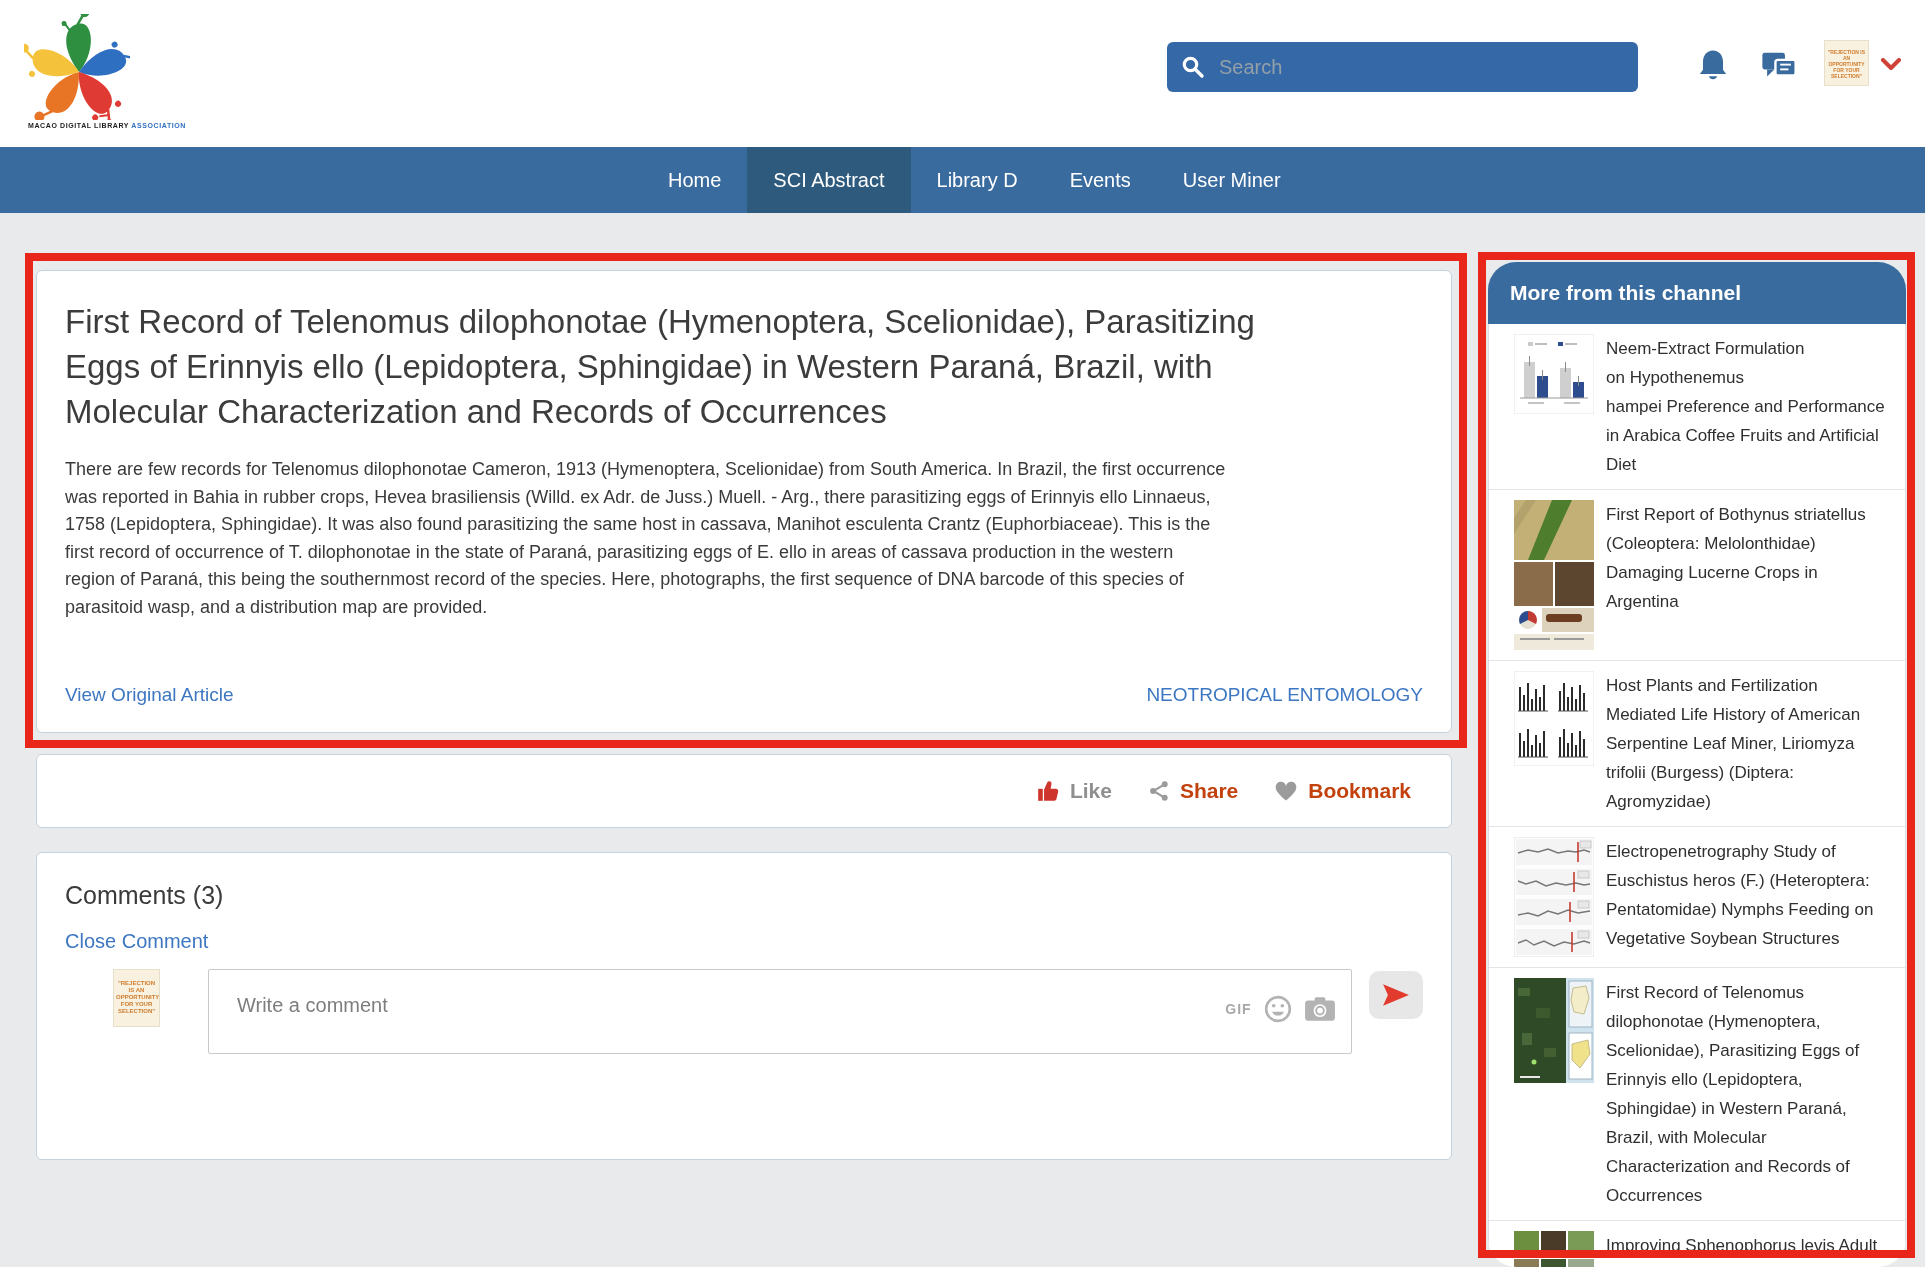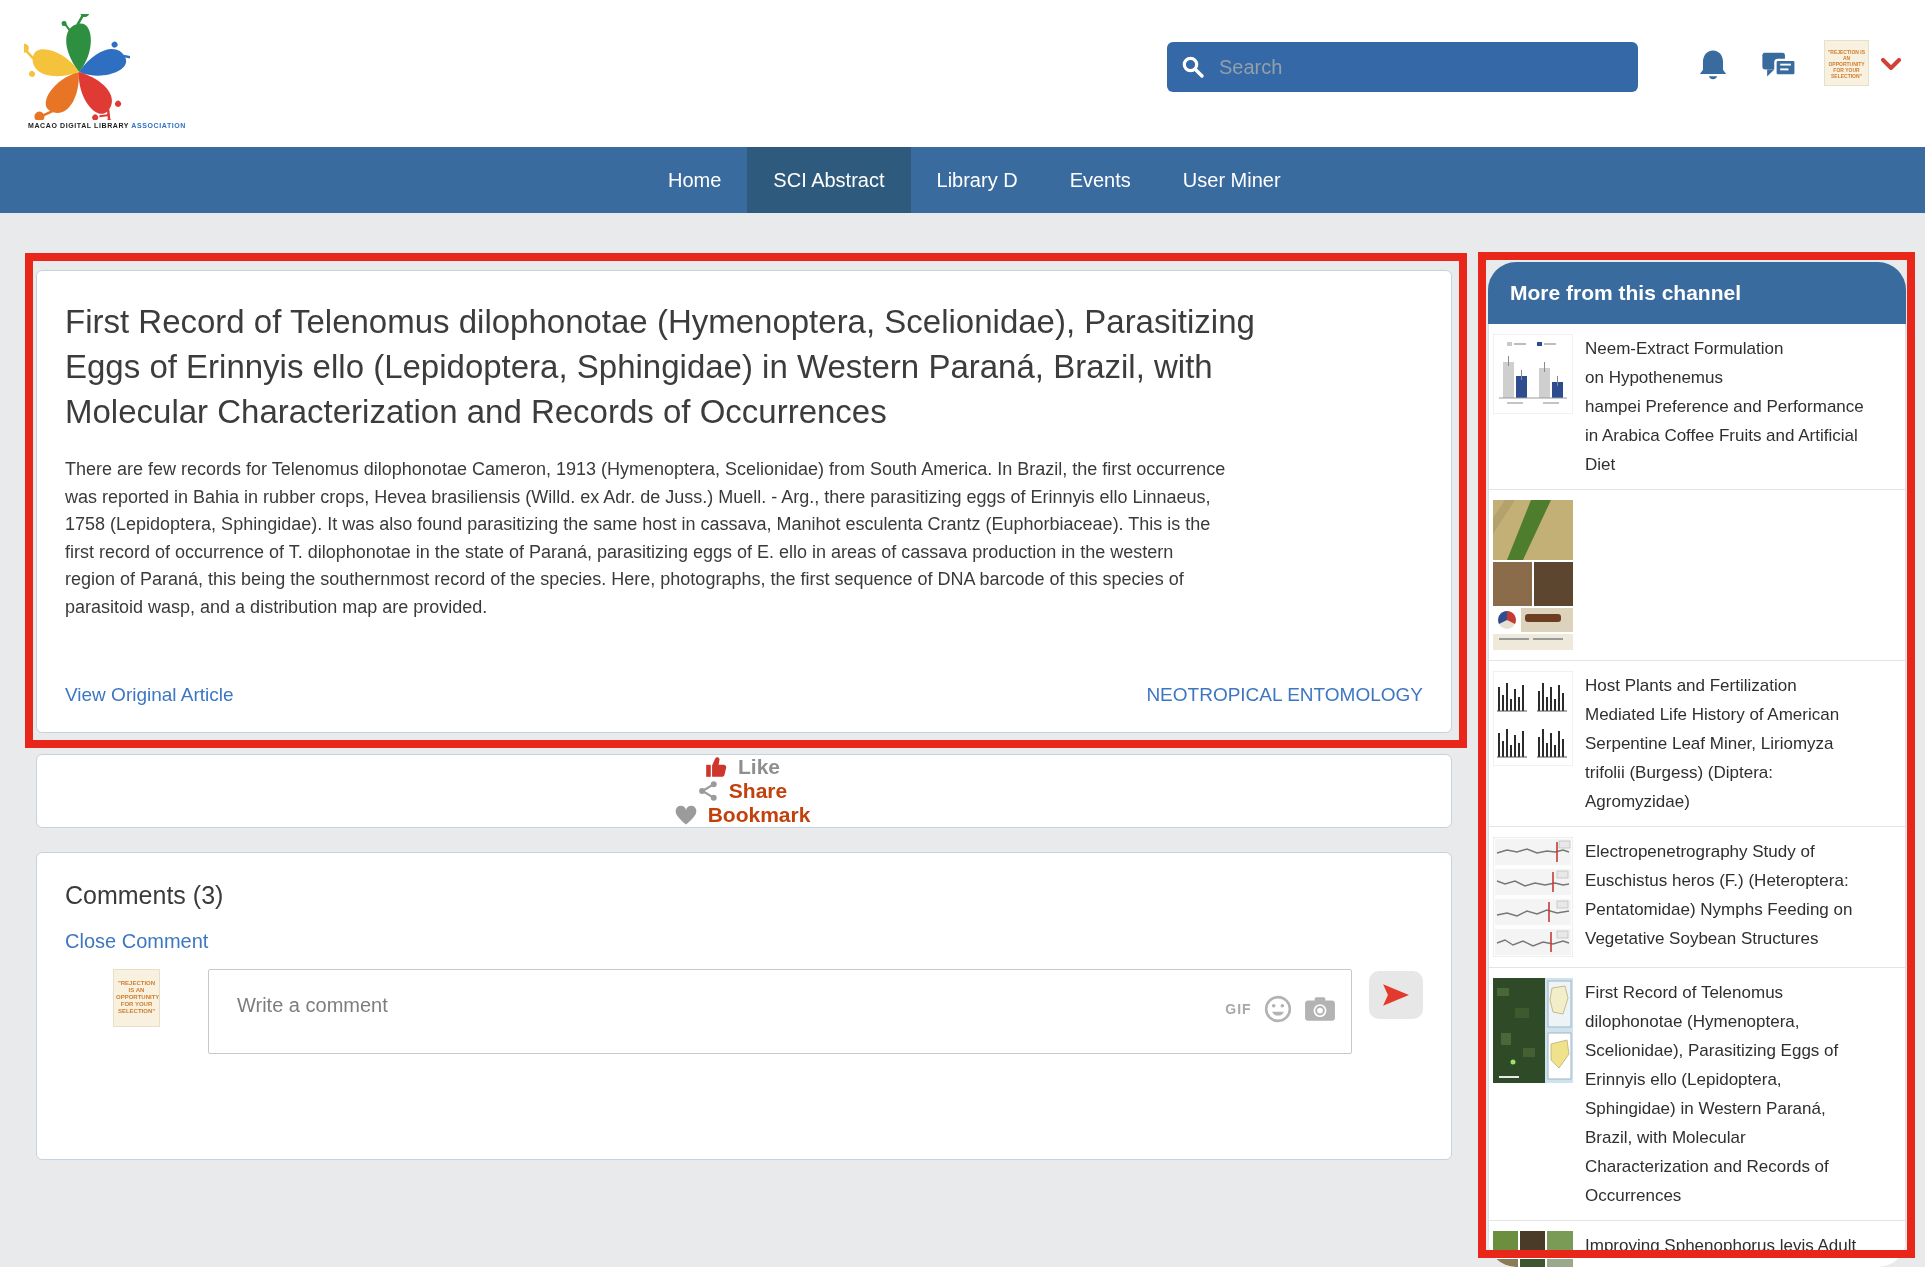--- a/index.html
+++ b/index.html
@@ -39,21 +39,21 @@
   .card{position:absolute; background:#fff; border:1px solid var(--card_border); border-radius:6px;}
 
   
   .article-card{left:36px; top:270px; width:1416px; height:463px; padding:28px 28px;}
   .article-title{font-size:33px; line-height:45px; font-weight:400; color:#3c3c3c; white-space:pre-line;}
   .article-abstract{margin-top:22px; font-size:18px; line-height:27.5px; color:var(--text_dark); white-space:pre-line;}
   .article-links{position:absolute; left:28px; right:28px; bottom:26px; display:flex; justify-content:space-between; align-items:center;}
   .blue-link{color:var(--link_blue); font-size:19px; text-decoration:none; cursor:pointer;}
 
   
-  .like-bar{left:36px; top:754px; width:1416px; height:74px; display:flex; align-items:center; justify-content:flex-end; padding-right:40px;flex-direction:column;}
+  .like-bar{left:36px; top:754px; width:1416px; height:74px; display:flex; align-items:center; justify-content:flex-end; padding-right:40px;}
   .action{display:flex; align-items:center; gap:10px; margin-left:36px; cursor:pointer;}
   .action .lbl{font-size:21px; font-weight:bold; color:#c2410c;}
   .action .lbl.muted{color:#8f8f8f;}
 
   
   .comments-card{left:36px; top:852px; width:1416px; height:308px; padding:28px 28px;}
   .comments-heading{font-size:25px; font-weight:400; color:var(--text_dark);}
   .close-comment{display:inline-block; margin-top:20px; font-size:20px;}
   .comment-row{margin-top:16px; display:flex; align-items:flex-start;padding-left:48px;}
   .comment-avatar{width:47px; height:58px; background:#f8f1df; border:1px solid #e8dfc8; overflow:hidden; flex-shrink:0;}
@@ -62,21 +62,21 @@
   .comment-input-wrap textarea{width:100%; height:100%; resize:none; border:1px solid #c9c9c9; border-radius:2px; font-size:20px; color:#3a3a3a; padding:24px 150px 10px 28px; font-family:"Liberation Sans",sans-serif; outline:none;}
   .comment-input-wrap textarea::placeholder{color:#7d7d7d;}
   .input-icons{position:absolute; right:16px; top:26px; display:flex; align-items:center; gap:12px;}
   .gif-label{font-size:14px; font-weight:bold; letter-spacing:1px; color:#a8a8a8; cursor:pointer;}
   .send-button{margin-left:17px; margin-top:2px; width:57px; height:48px; background:#e7e7e7; border:none; border-radius:10px; display:flex; align-items:center; justify-content:center; cursor:pointer;}
 
   
   .sidebar{position:absolute; left:1488px; top:262px; width:418px; height:1005px; overflow:hidden;border-radius:28px;}
   .sidebar-header{height:62px; line-height:62px; background:var(--nav_blue); border-radius:6px 6px 0 0; color:#fff; font-size:21px; font-weight:bold; padding-left:22px;}
   .sidebar-list{background:#fff; border:1px solid #d8dee3; border-top:none;}
-  .side-item{display:flex; align-items:flex-start; padding:10px 10px 10px 4px; cursor:pointer;}
+  .side-item{display:flex; align-items:flex-start; padding:10px 10px 10px 25px; cursor:pointer;}
   .side-item + .side-item{border-top:1px solid #e4e4e4;}
   .thumb{width:80px; flex-shrink:0; margin-right:12px; overflow:hidden;}
   .thumb svg{display:block;}
   .side-title{font-size:17px; line-height:29px; color:#2f2f2f; white-space:pre-line;}
 
   
   .annotation{position:absolute; border:8px solid var(--annotation_red); z-index:50; pointer-events:none;}
   .annotation-main{left:25px; top:253px; width:1442px; height:495px;}
   .annotation-sidebar{left:1478px; top:252px; width:437px; height:1006px;}
 </style>
@@ -298,20 +298,24 @@
             <path d="M14 120 L14 111 A9 9 0 0 1 22 124 Z" fill="#c23b32"></path>
             <path d="M14 120 L6 124 A9 9 0 0 1 14 111 Z" fill="#2e4d8e"></path>
             <rect x="28" y="108" width="52" height="24" fill="#ddd2bc"></rect>
             <rect x="32" y="114" width="36" height="8" rx="3" fill="#6d3f22"></rect>
             <rect x="30" y="136" width="44" height="3" fill="#8d8d8d"></rect>
             <rect x="0" y="134" width="80" height="16" fill="#efe9dc"></rect>
             <rect x="6" y="138" width="30" height="2" fill="#9a9a9a"></rect>
               <rect x="40" y="138" width="30" height="2" fill="#9a9a9a"></rect>
           </svg>
         </div>
+        <div class="side-title">First Report of Bothynus striatellus
+(Coleoptera: Melolonthidae)
+Damaging Lucerne Crops in
+Argentina</div>
       </div>
 
       <div class="side-item">
         <div class="thumb">
           <svg width="80" height="95" viewBox="0 0 80 95">
             <rect x="0" y="0" width="80" height="95" fill="#fff" stroke="#e4e4e4"></rect>
             <g stroke="#2b2b2b" stroke-width="2">
               <line x1="6" y1="40" x2="6" y2="16"></line>
                 <line x1="10" y1="40" x2="10" y2="24"></line>
                 <line x1="14" y1="40" x2="14" y2="12"></line>

